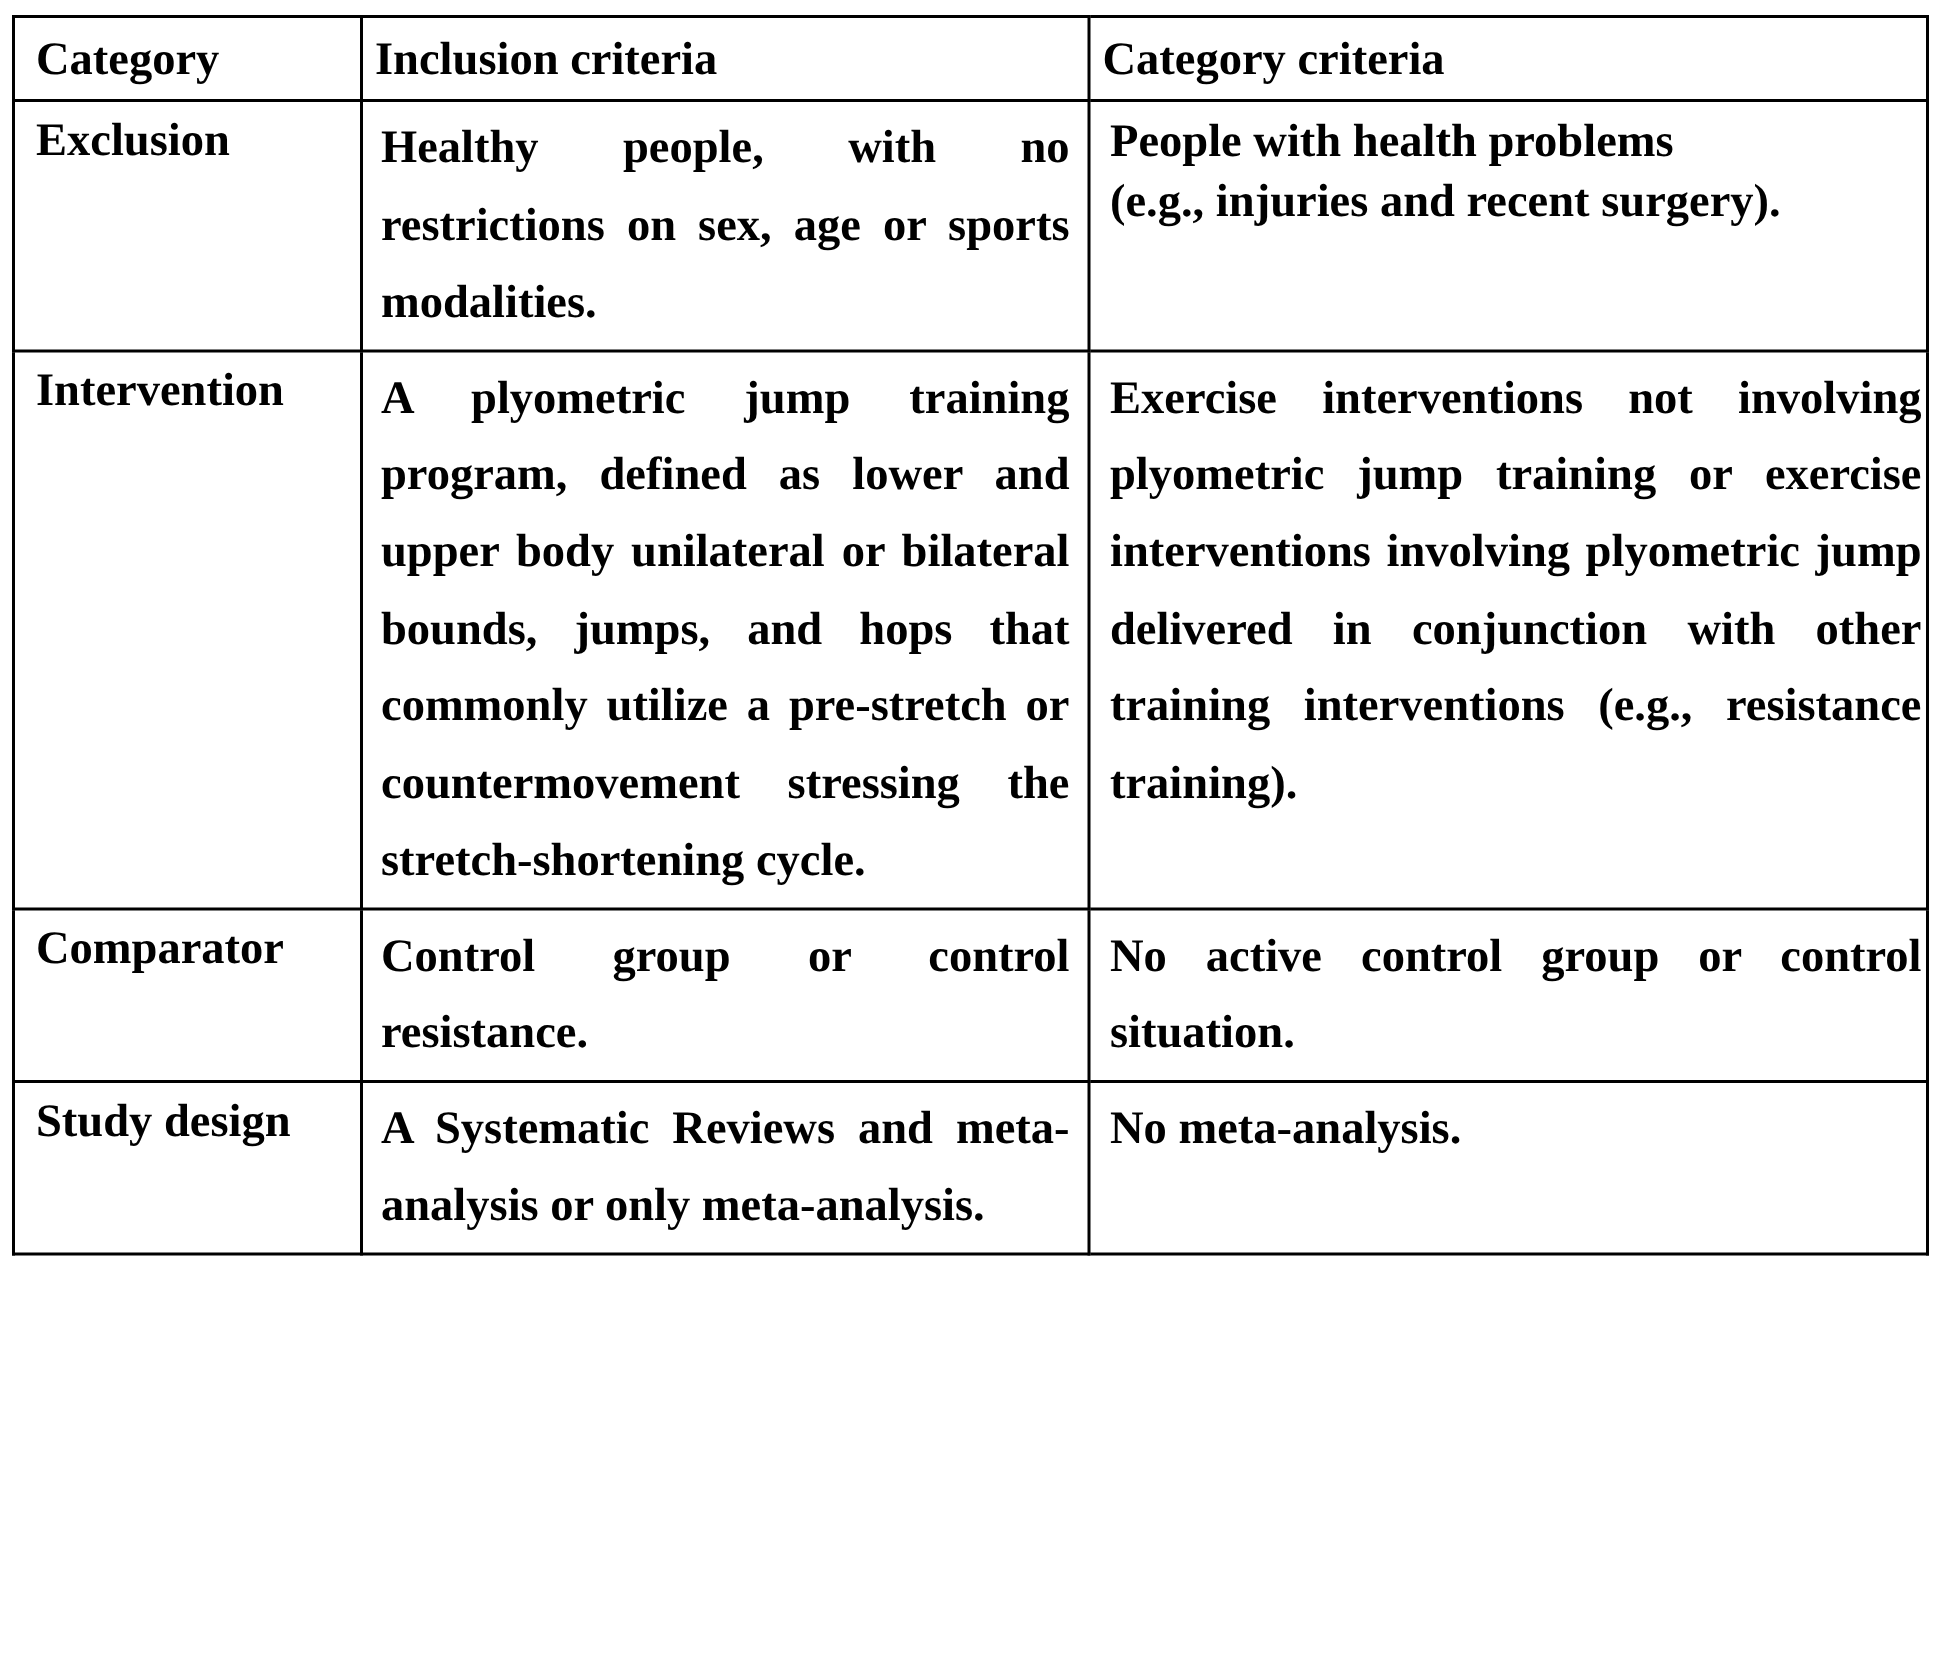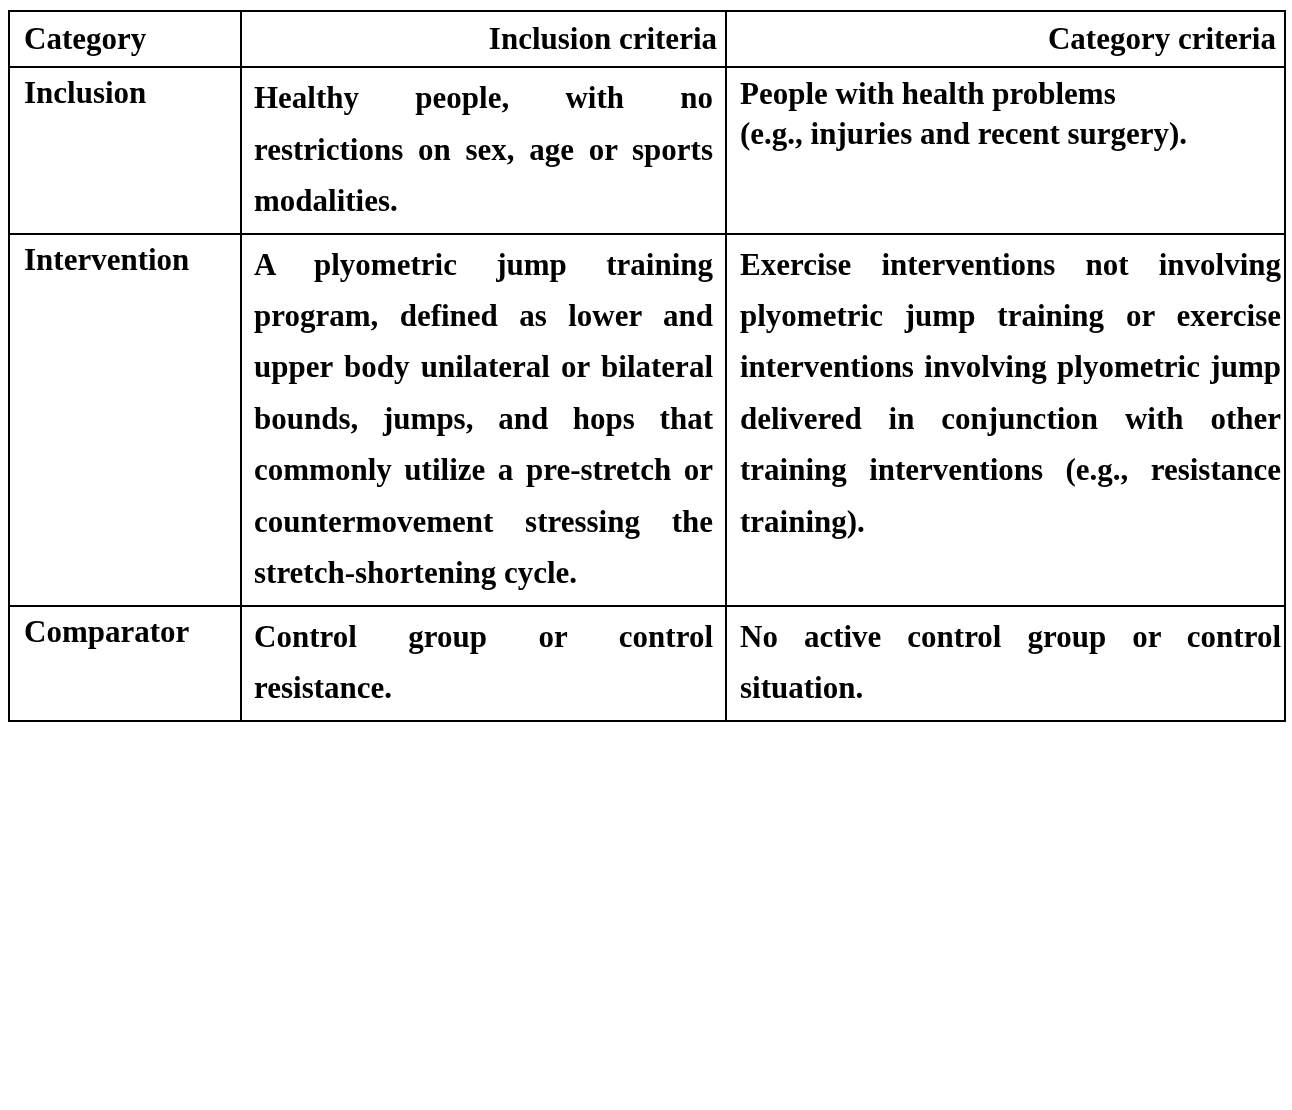--- a/index.html
+++ b/index.html
@@ -31,21 +31,21 @@
   col.c2 { width: 485px; }
   col.c3 { width: 559px; }
   th, td {
     border: 2px solid #000;
     vertical-align: top;
     font-size: 31px;
     font-weight: bold;
   }
   thead th {
     font-weight: bold;
-    text-align: right;
+    text-align: left;
     padding: 8px 8px 9px 8px;
     line-height: 1.2;
   }
   thead th.cat-h {
     text-align: left;
     padding-left: 14px;
     margin-top: 33px;
   }
   tbody th.cat {
     font-weight: bold;
@@ -84,31 +84,36 @@
     </colgroup>
     <thead>
       <tr>
         <th class="cat-h">Category</th>
         <th>Inclusion criteria</th>
         <th>Category criteria</th>
       </tr>
     </thead>
     <tbody>
       <tr>
-        <th class="cat">Inclusion</th>
+        <th class="cat">Exclusion</th>
         <td class="inc">Healthy people, with no restrictions on sex, age or sports modalities.</td>
         <td class="exc tight">People with health problems
 (e.g., injuries and recent surgery).</td>
       </tr>
       <tr>
         <th class="cat">Intervention</th>
         <td class="inc">A plyometric jump training program, defined as lower and upper body unilateral or bilateral bounds, jumps, and hops that commonly utilize a pre-stretch or countermovement stressing the stretch-shortening cycle.</td>
         <td class="exc">Exercise interventions not involving plyometric jump training or exercise interventions involving plyometric jump delivered in conjunction with other training interventions (e.g., resistance training).</td>
       </tr>
       <tr>
         <th class="cat">Comparator</th>
         <td class="inc">Control group or control resistance.</td>
         <td class="exc">No active control group or control situation.</td>
       </tr>
+      <tr>
+        <th class="cat">Study design</th>
+        <td class="inc">A Systematic Reviews and meta-analysis or only meta-analysis.</td>
+        <td class="exc">No meta-analysis.</td>
+      </tr>
     </tbody>
   </table>
 
 </div>
 
 </body></html>

